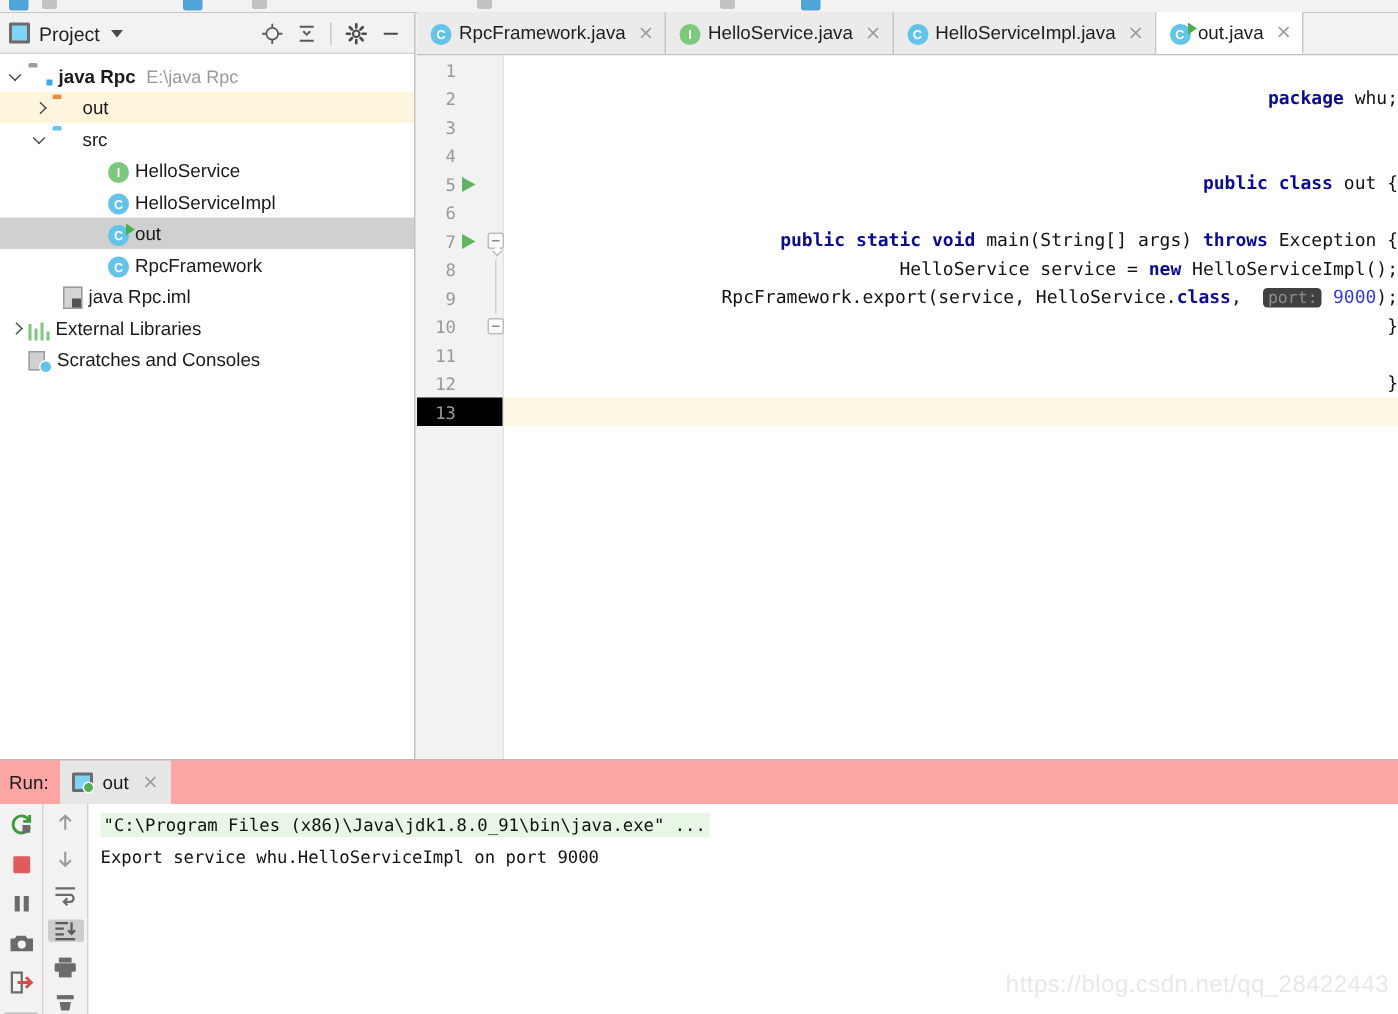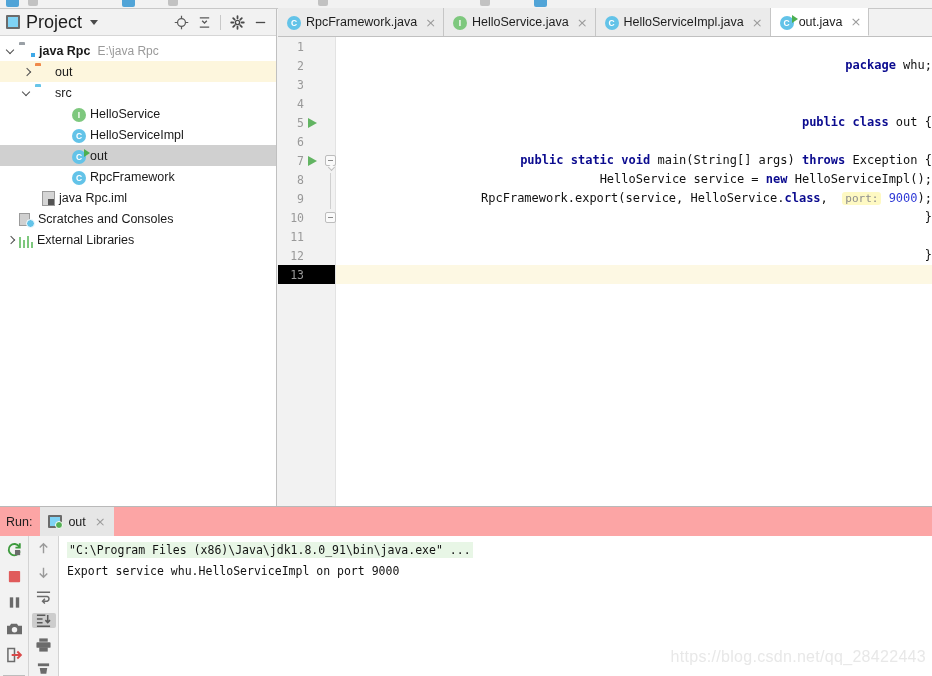--- a/index.html
+++ b/index.html
@@ -34,21 +34,21 @@
   }
   .project-header {
     height: 27px; background: #f2f2f2; border-bottom: 1px solid #d6d6d6;
     display: flex; align-items: center; padding: 0 6px;
   }
   .ph-left { display: flex; align-items: center; gap: 6px; }
   .proj-sq {
     width: 14px; height: 14px; background: #7fd3f5;
     border: 2px solid #6b6b6b; border-radius: 1px;
   }
-  .ph-title { font-size: 18px; color: #1d1d1d; }
+  .ph-title { font-size: 13px; color: #1d1d1d; }
   .caret-dn {
     width: 0; height: 0; border-left: 4px solid transparent;
     border-right: 4px solid transparent; border-top: 5px solid #4a4a4a;
     margin-left: 2px;
   }
   .ph-right { margin-left: auto; display: flex; align-items: center; gap: 3px; }
   .ph-btn {
     width: 20px; height: 20px; display: flex;
     align-items: center; justify-content: center;
   }
@@ -195,21 +195,21 @@
   .cline {
     height: 19px; line-height: 19px; white-space: pre;
     font-family: "DejaVu Sans Mono", monospace; font-size: 12px;
     color: #111111; padding-left: 4px; text-align: right;
   }
   .cline.hl { background: #fdf8e3; }
   .kw { color: #0b0b8f; font-weight: bold; }
   .ital { }
   .num { color: #2f3ad6; }
   .hint {
-    background: #fef9c3; color: #8d8d8d; border-radius: 3px;
+    background: #404040; color: #8d8d8d; border-radius: 3px;
     padding: 0 3px; font-size: 11px;
   }
 
   
   .run-panel {
     position: absolute; left: 0; top: 506px; width: 932px; height: 170px;
     background: #fca5a5; border-top: 1px solid #b9b9b9;
   }
   .run-head { height: 29px; display: flex; align-items: center; gap: 8px; padding-left: 6px; }
   .run-label { font-size: 12.5px; color: #1d1d1d; }
@@ -357,38 +357,38 @@
         <span class="tlabel">RpcFramework</span>
       </div>
 
       <div class="trow">
         <span class="tw" style="width:42px"></span>
         <span class="iml-ico"></span>
         <span class="tlabel">java Rpc.iml</span>
       </div>
 
       <div class="trow">
-        <span class="tw" style="width:19px"></span>
-        <span class="scr-ico">
-          <span class="doc"></span>
-            <span class="clk"></span>
-        </span>
-        <span class="tlabel">Scratches and Consoles</span>
-      </div>
-
-      <div class="trow">
         <span class="tw" style="width:6px"></span>
         <span class="arrow"></span>
         <span class="lib-ico">
           <span style="height:11px"></span>
             <span style="height:8px"></span>
             <span style="height:12px"></span>
             <span style="height:6px"></span>
         </span>
         <span class="tlabel">External Libraries</span>
+      </div>
+
+      <div class="trow">
+        <span class="tw" style="width:19px"></span>
+        <span class="scr-ico">
+          <span class="doc"></span>
+            <span class="clk"></span>
+        </span>
+        <span class="tlabel">Scratches and Consoles</span>
       </div>
 
     </div>
   </div>
 
   <div class="editor-area">
 
     <div class="tabbar">
       <div class="tab">
         <span class="cls-ico cls-c">C</span>

